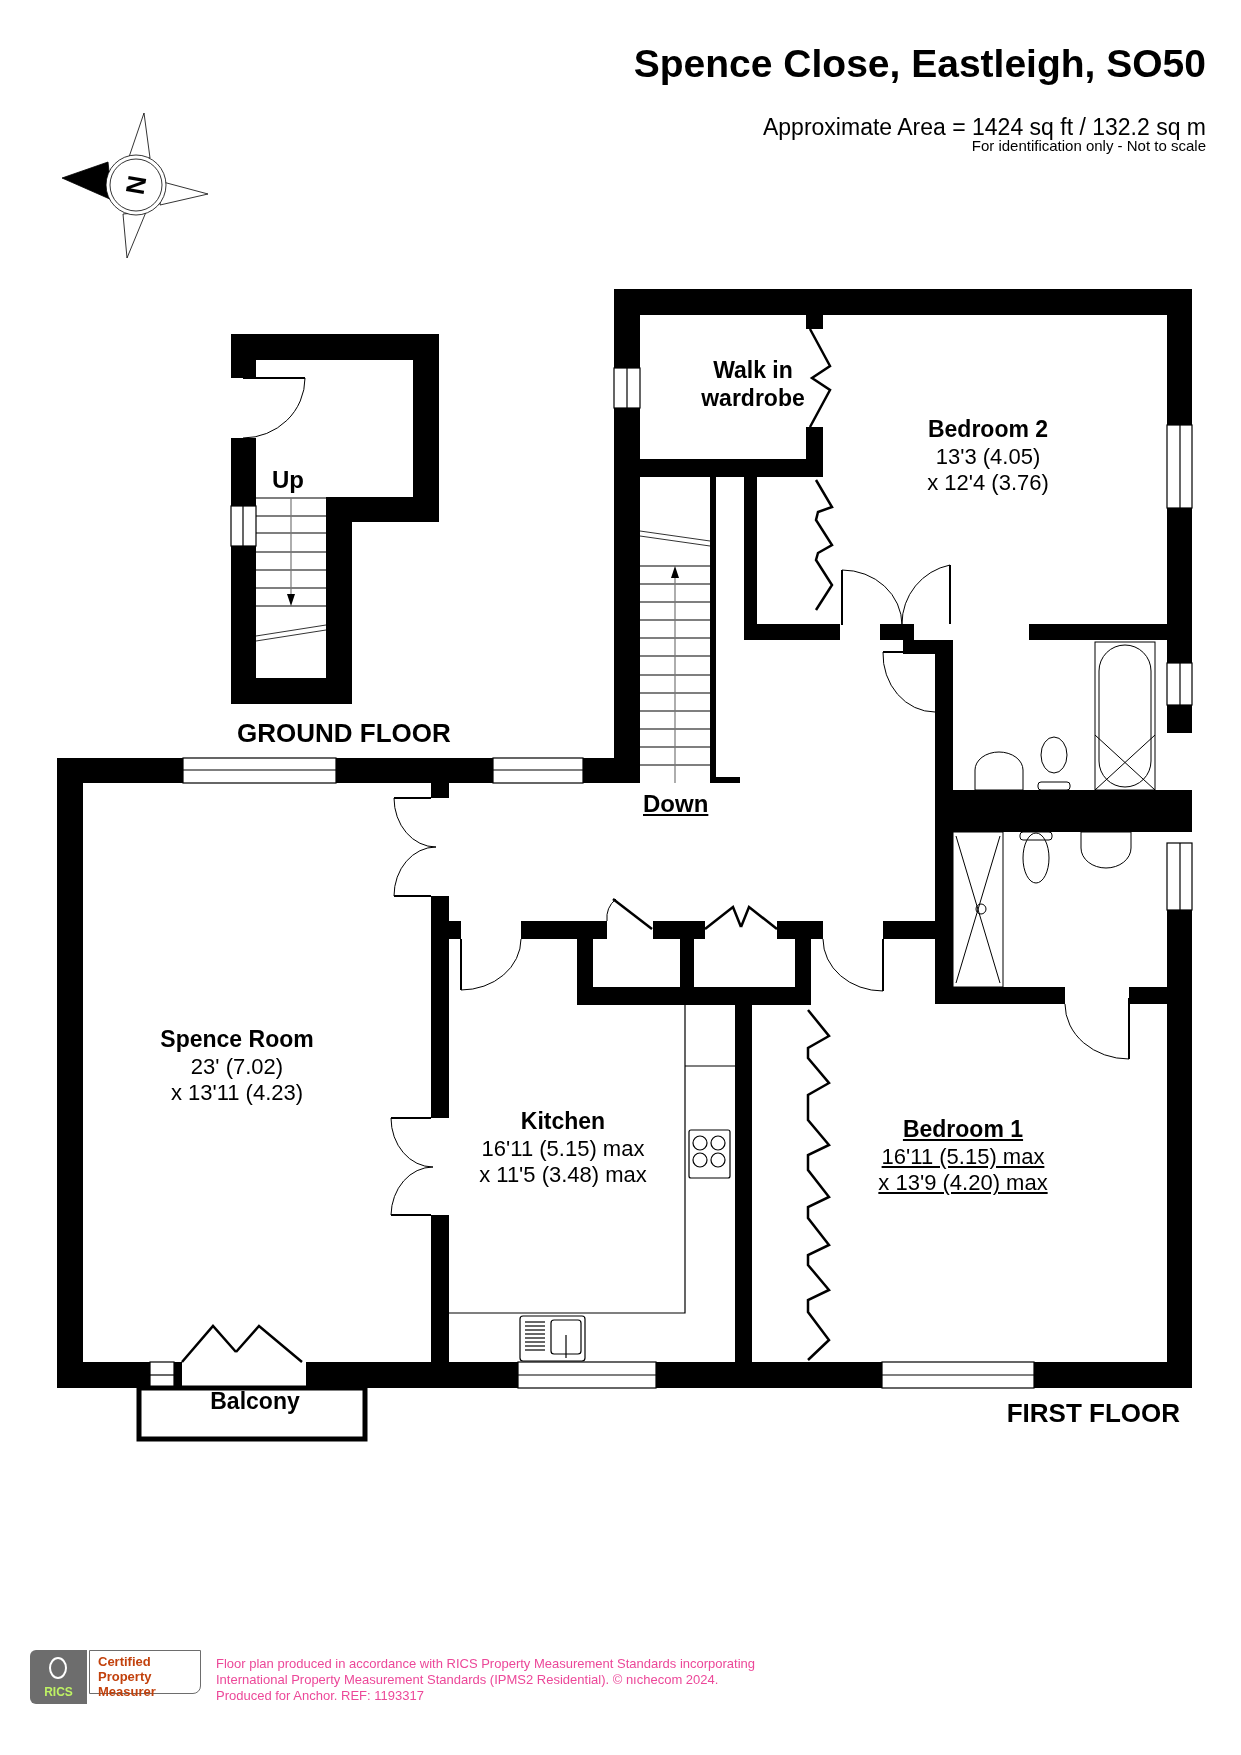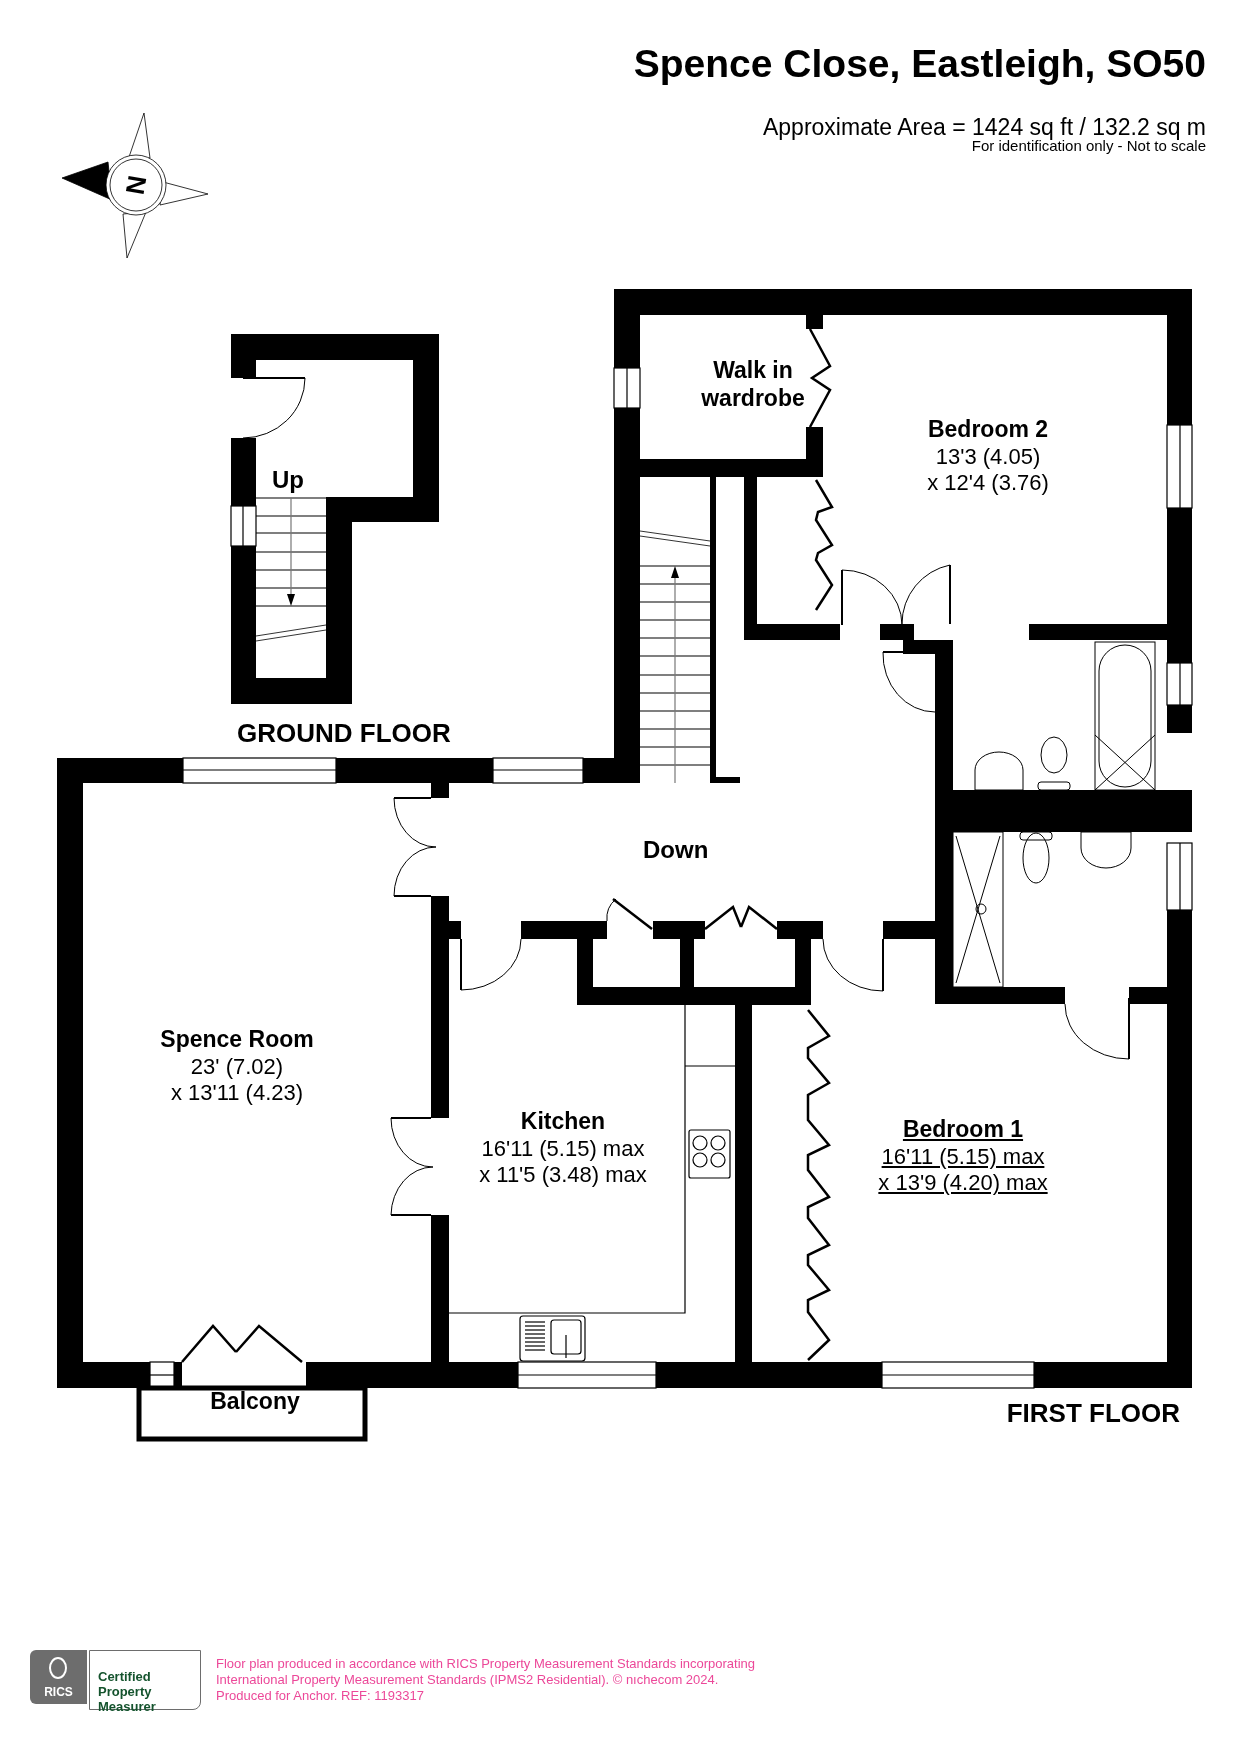--- a/index.html
+++ b/index.html
@@ -10,25 +10,25 @@
   .title { right: 35px; top: 42px; font-size: 39px; font-weight: bold; white-space: nowrap; }
   .area { right: 35px; top: 100px; font-size: 23px; white-space: nowrap; margin-top: 14px; }
   .note { right: 35px; top: 137px; font-size: 15px; white-space: nowrap; }
   .floor-label { font-size: 26px; font-weight: bold; white-space: nowrap; }
   .room { position: absolute; text-align: center; transform: translate(-50%, 0); white-space: nowrap; line-height: 1.2; }
   .room .name { font-size: 23px; font-weight: bold; }
   .room .dim { font-size: 22px; }
   .small-label { font-size: 24px; font-weight: bold; white-space: nowrap; }
   .footer-badge { left: 30px; top: 1650px; width: 172px; height: 54px; }
   .badge-dark { position: absolute; left: 0; top: 0; width: 57px; height: 54px; background: #6d6d6d;
-                border-radius: 6px 0 0 6px; color: #ffffff; }
+                border-radius: 6px 0 0 6px; color: #bef264; }
   .badge-dark .rics { position: absolute; bottom: 5px; left: 0; width: 57px; text-align: center; font-size: 12px; font-weight: bold; }
   .badge-dark .lion { position: absolute; top: 7px; left: 19px; width: 18px; height: 22px; border: 2px solid #fff; border-radius: 50%; box-sizing: border-box; }
-  .badge-light { position: absolute; left: 59px; top: 0; width: 112px; height: 60px; border: 1px solid #6d6d6d;
-                 border-radius: 0 0 8px 0; color: #14532d; font-weight: bold; font-size: 13px; line-height: 15px; padding: 18px 0 0 8px; box-sizing: border-box; }
+  .badge-light { position: absolute; left: 59px; top: 0; width: 112px; height: 44px; border: 1px solid #6d6d6d;
+                 border-radius: 0 0 8px 0; color: #c2410c; font-weight: bold; font-size: 13px; line-height: 15px; padding: 3px 0 0 8px; box-sizing: border-box; }
   .footer-text { left: 216px; top: 1656px; font-size: 13px; color: #ec4899; line-height: 16px; white-space: nowrap; }
 </style>
 </head>
 <body>
 
 <div class="abs title">Spence Close, Eastleigh, SO50</div>
 <div class="abs area">Approximate Area = 1424 sq ft / 132.2 sq m</div>
 <div class="abs note">For identification only - Not to scale</div>
 
 <svg id="plan" width="1241" height="1755" viewBox="0 0 1241 1755">
@@ -253,21 +253,21 @@
     <circle cx="981" cy="909" r="5"></circle>
     <ellipse cx="1036" cy="858" rx="13" ry="25"></ellipse>
     <rect x="1020" y="832" width="32" height="8" rx="3"></rect>
     <path d="M1081,832 L1081,848 A25,20 0 0 0 1131,848 L1131,832 Z"></path>
   </g>
 </svg>
 
 <div class="abs floor-label" style="left:237px; top:718px;">GROUND FLOOR</div>
 <div class="abs floor-label" style="right:61px; top:1398px;margin-left:40px;">FIRST FLOOR</div>
 <div class="abs small-label" style="left:272px; top:466px;">Up</div>
-<div class="abs small-label" style="left:643px; top:836px;">Down</div>
+<div class="abs small-label" style="left:643px; top:790px;text-decoration:underline;">Down</div>
 
 <div class="room" style="left:716px; top:357px;margin-left:37px;">
   <div class="name">Walk in</div>
   <div class="name">wardrobe</div>
 </div>
 <div class="room" style="left:988px; top:416px;">
   <div class="name">Bedroom 2</div>
   <div class="dim">13'3 (4.05)</div>
   <div class="dim">x 12'4 (3.76)</div>
 </div>

